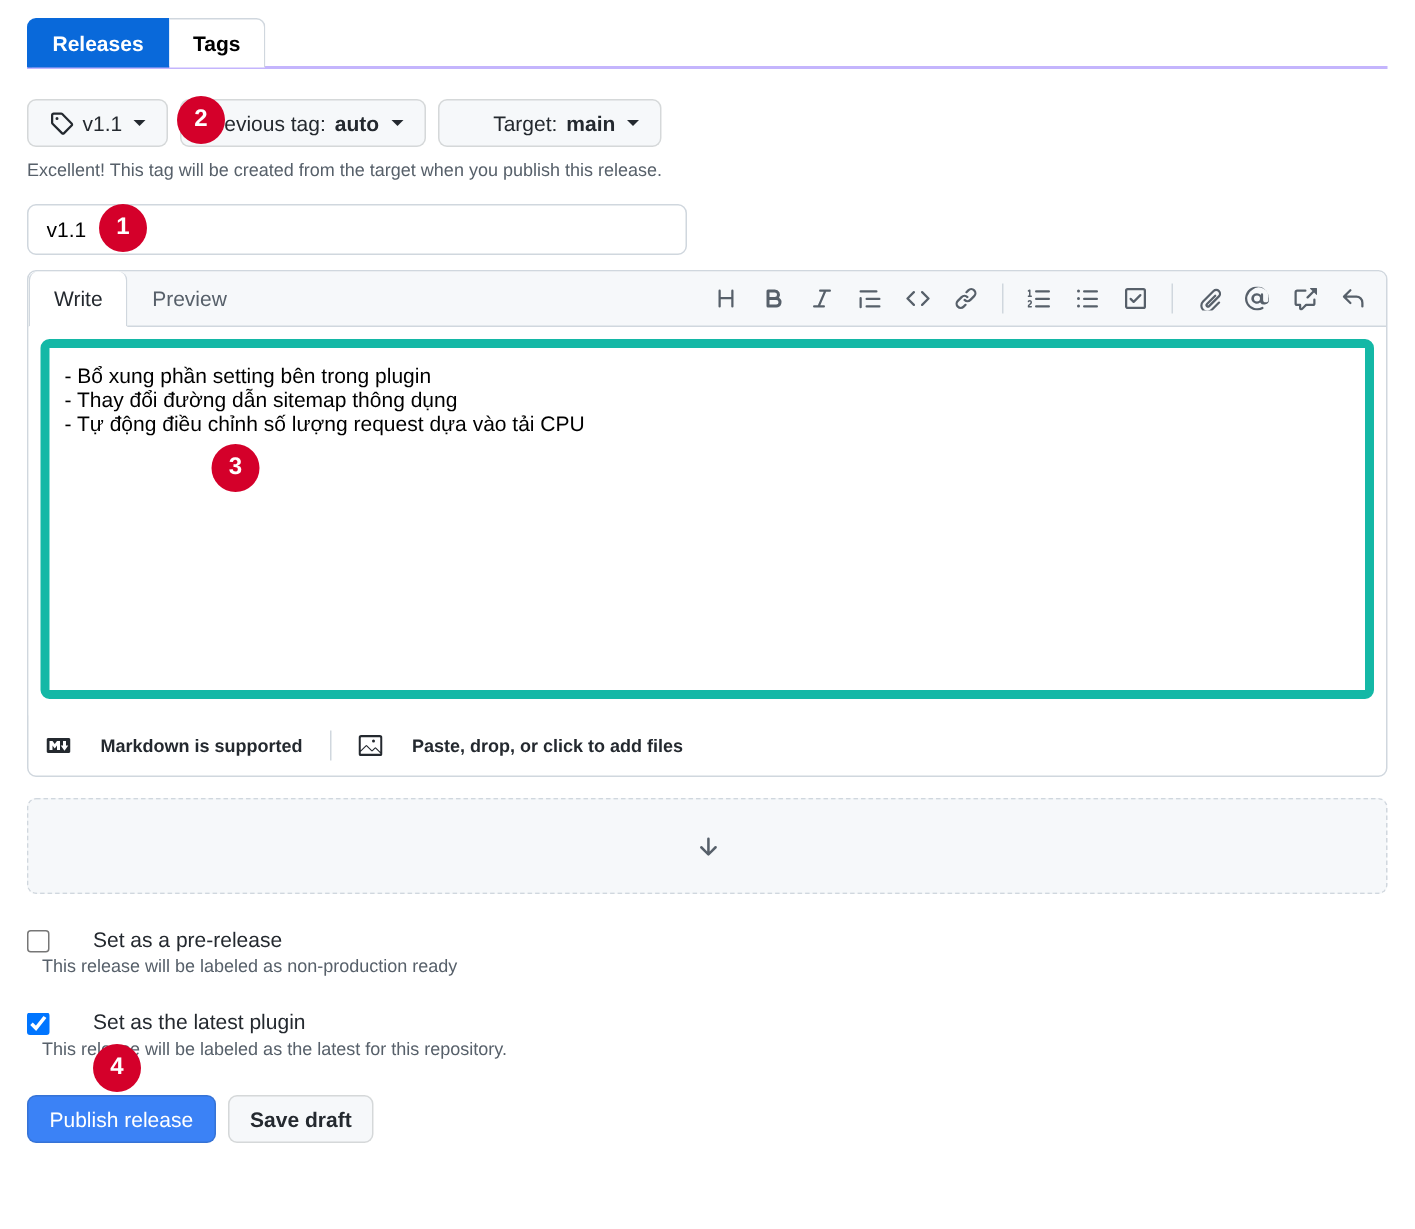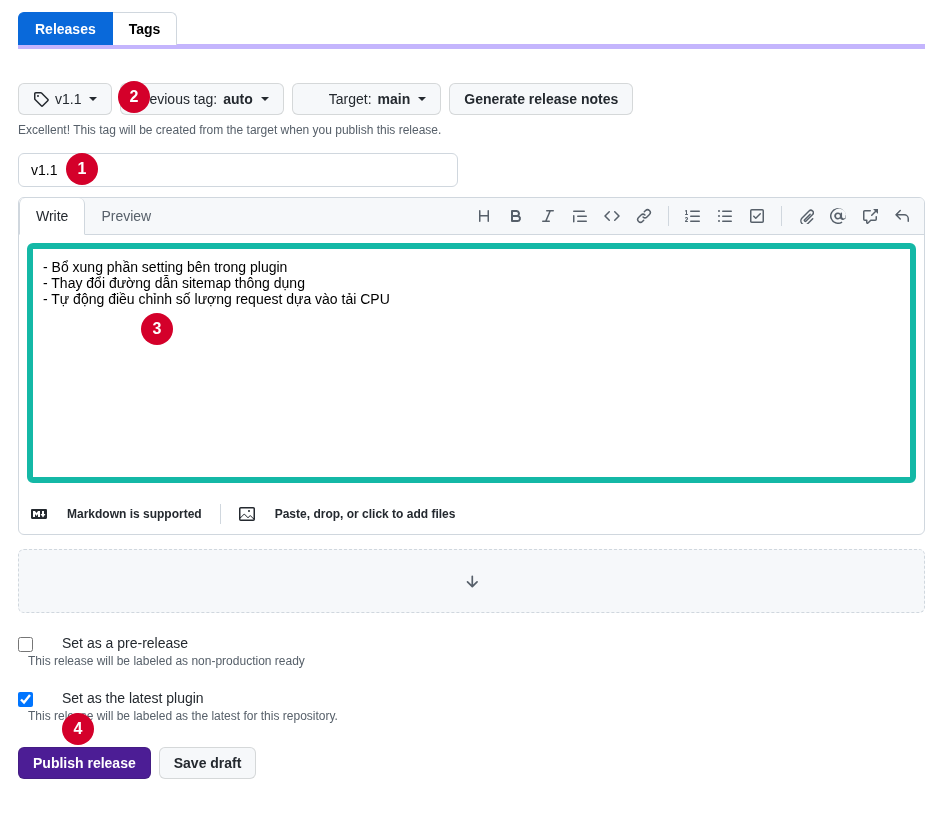--- a/index.html
+++ b/index.html
@@ -5,22 +5,22 @@
 * { box-sizing: border-box; margin: 0; padding: 0; }
 body {
   font-family: -apple-system, BlinkMacSystemFont, "Segoe UI", Helvetica, Arial, sans-serif;
   font-size: 14px;
   color: #24292f;
   background: #ffffff;
   padding: 12px 18px;
 }
 .tabnav {
   display: flex;
-  border-bottom: 5px solid #c4b5fd;
-  margin-bottom: 34px;
+  border-bottom: 2px solid #c4b5fd;
+  margin-bottom: 20px;
 }
 .tabnav-tab {
   padding: 8px 16px;
   font-size: 14px;
   font-weight: 600;
   border: 1px solid #d0d7de;
   background: #fff;
   cursor: pointer;
   border-bottom: none;
   margin-bottom: -1px;
@@ -191,24 +191,24 @@
   color: #57606a;
   margin-left: 10px;
   margin-top: 2px;
 }
 .actions-row {
   margin-top: 24px;
   display: flex;
   gap: 8px;
 }
 .btn-primary {
-  background: #4c1d95;
+  background: #3b82f6;
   color: #fff;
   border-color: rgba(27,31,36,0.15);
-  font-weight: 700;
+  font-weight: 400;
 }
 .badge-num {
   position: absolute;
   width: 32px; height: 32px;
   border-radius: 50%;
   background: #d4002a;
   color: #fff;
   font-weight: 700;
   font-size: 16px;
   display: flex;
@@ -247,23 +247,20 @@
 
   <button class="btn">
     <svg class="oc" viewBox="0 0 16 16" fill="currentColor" style="visibility:hidden">
         <path d="M9.5 3.25a2.25 2.25 0 113 2.122V6A2.5 2.5 0 0110 8.5H6a1 1 0 00-1 1v1.128a2.251 2.251 0 11-1.5 0V5.372a2.25 2.25 0 111.5 0v1.836A2.49 2.49 0 016 7h4a1 1 0 001-1v-.628A2.25 2.25 0 019.5 3.25z"></path>
       </svg>
     <span>Target:</span>
     <strong>main</strong>
     <span class="caret"></span>
   </button>
 
-  <button class="btn">
-    <strong>Generate release notes</strong>
-  </button>
 </div>
 
 <div class="hint-text">Excellent! This tag will be created from the target when you publish this release.</div>
 
 <div class="rel">
   <input type="text" class="title-input" value="v1.1" style="">
   <div class="badge-num" style="left:48px; top:0px;">1</div>
 </div>
 
 <div class="editor-box rel">

